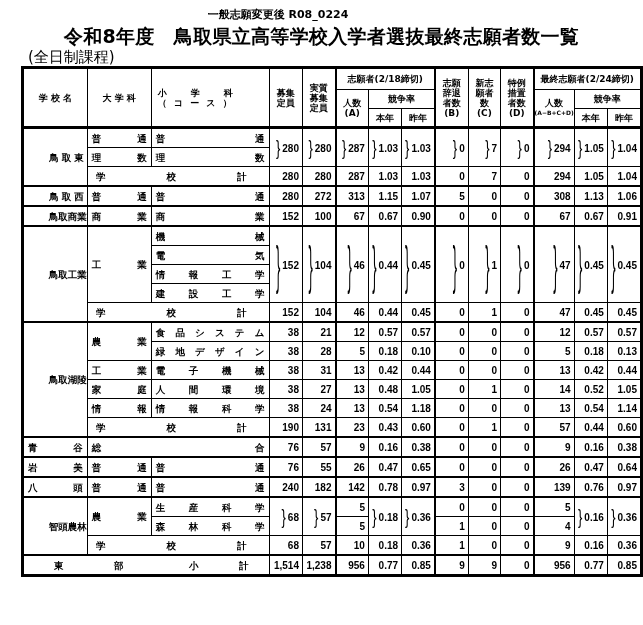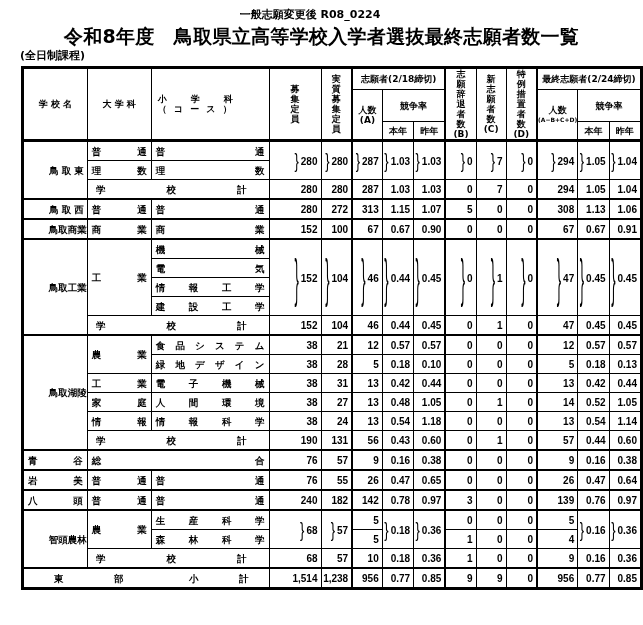--- a/index.html
+++ b/index.html
@@ -1,22 +1,22 @@
 <!DOCTYPE html>
 <html><head>
 <meta charset="utf-8">
 <style>
   html, body { margin:0; padding:0; background:#ffffff; }
   body { width:643px; height:625px; position:relative; overflow:hidden;
          font-family:"DejaVu Sans", "Liberation Sans", sans-serif; color:#000; }
   .subtitle { position:absolute; top:7px; left:0; width:556px; text-align:center;
-              font-size:11px; font-weight:bold;margin-left:32px; }
+              font-size:11px; font-weight:bold; }
   .title { position:absolute; top:24px; left:0; width:643px; text-align:center;
            font-size:19px; font-weight:bold; letter-spacing:0.3px; }
-  .course { position:absolute; top:48px; left:20px; font-size:11px; font-weight:bold; }
+  .course { position:absolute; top:48px; left:28px; font-size:15px; font-weight:normal; }
   table { position:absolute; left:21px; top:66px; border-collapse:collapse;
           table-layout:fixed; border:3px solid #000; }
   td, th { border:1px solid #000; padding:0; font-size:9.5px; font-weight:bold;
            height:18px; line-height:11px; overflow:hidden; white-space:nowrap; }
   th { font-size:9px; line-height:10px; }
   td.num { text-align:right; padding-right:3px; font-family:"Liberation Sans", sans-serif; font-size:10px; }
   td.name { text-align:right; letter-spacing:3px; }
   td.spread { text-align:justify; text-align-last:justify; padding:0 4px;margin-left:36px; }
   td.total { text-align:center; letter-spacing:14px; }
   tr.thick-top > td { border-top:2.5px solid #000; }
@@ -53,21 +53,21 @@
       <col style="width:36px">
   </colgroup>
   <thead>
     <tr class="hdr-top">
       <th rowspan="3" class="thick-bottom">学 校 名</th>
       <th rowspan="3" class="thick-bottom">大 学 科</th>
       <th rowspan="3" class="thick-bottom" style="text-align:left;padding-left:6px;">
         <div style="letter-spacing:2px">小　　学　　科</div>
         <div style="letter-spacing:2px">（ コ ー ス ）</div>
       </th>
-      <th rowspan="3" class="thick-bottom" style="white-space:normal;padding:0 21px"><span>募集定員</span></th>
+      <th rowspan="3" class="thick-bottom" style="white-space:normal;padding:0 6px"><span>募集定員</span></th>
       <th rowspan="3" class="thick-bottom" style="white-space:normal;padding:0 6px"><span>実質募集定員</span></th>
       <th colspan="3" class="bl">志願者(2/18締切)</th>
       <th rowspan="3" class="thick-bottom bl" style="white-space:normal;padding:0 6px">
         <span>志願辞退者数</span><br>
         <span>(B)</span>
       </th>
       <th rowspan="3" class="thick-bottom" style="white-space:normal;padding:0 6px">
         <span>新志願者数</span><br>
         <span>(C)</span>
       </th>
@@ -279,21 +279,21 @@
       <td class="num">0</td>
       <td class="num">0</td>
       <td class="num bl">13</td>
       <td class="num">0.54</td>
       <td class="num">1.14</td>
     </tr>
     <tr>
       <td colspan="2" class="total">学　　校　　計</td>
       <td class="num">190</td>
       <td class="num">131</td>
-      <td class="num bl">56</td>
+      <td class="num bl">23</td>
       <td class="num">0.43</td>
       <td class="num">0.60</td>
       <td class="num bl">0</td>
       <td class="num">1</td>
       <td class="num">0</td>
       <td class="num bl">57</td>
       <td class="num">0.44</td>
       <td class="num">0.60</td>
     </tr>
 

